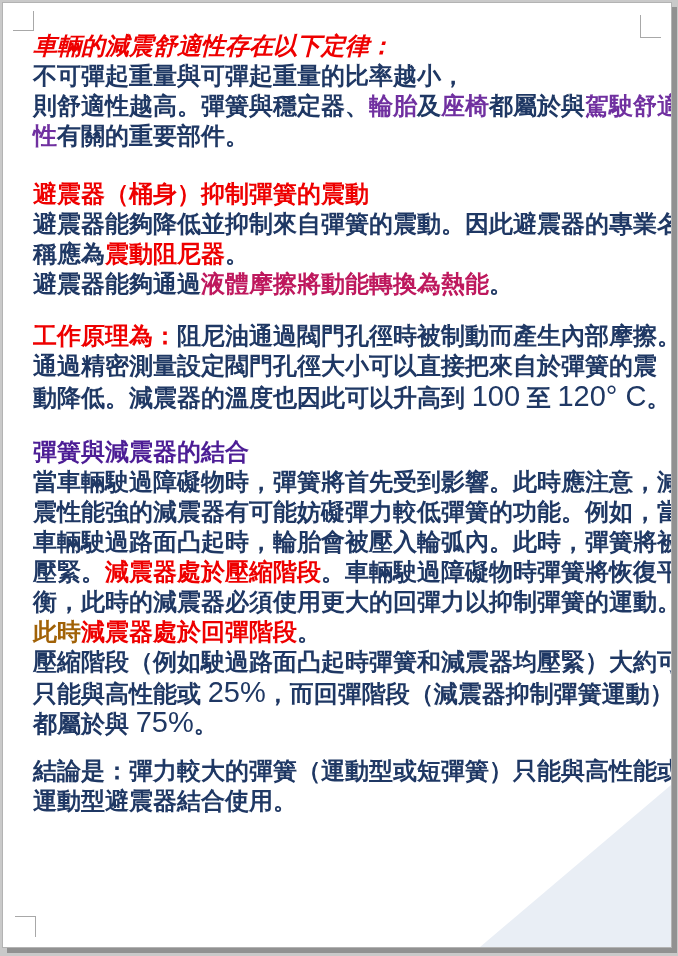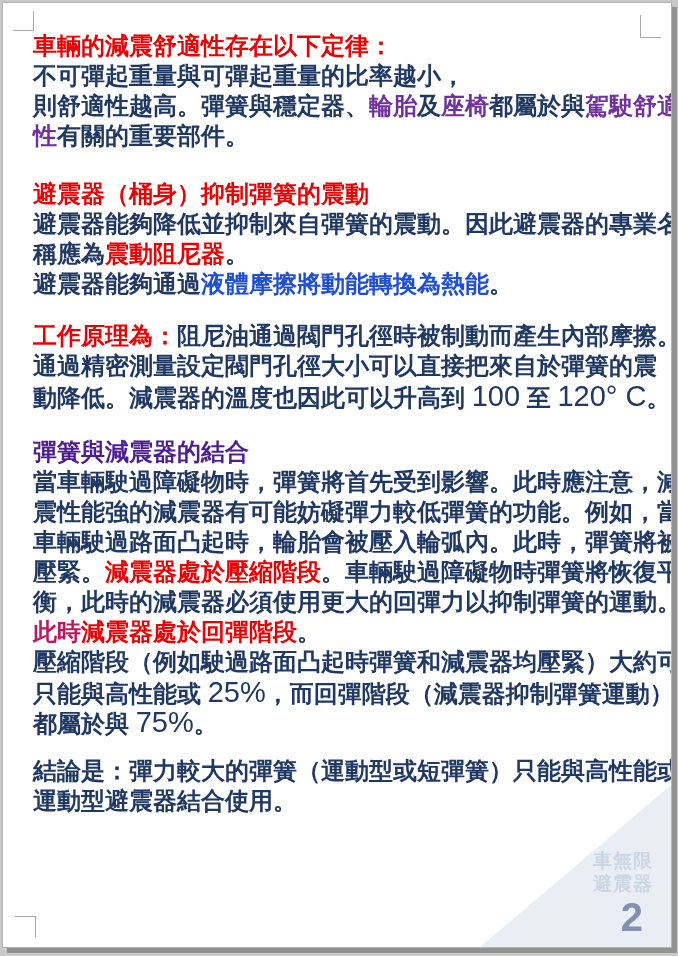--- a/index.html
+++ b/index.html
@@ -26,52 +26,47 @@
 <body>
 
 <div class="stage">
   <div class="page">
     <div class="corner tl"></div>
     <div class="corner tr"></div>
     <div class="corner bl"></div>
 
     <div class="triangle" style="background: rgb(233, 238, 245);"></div>
 
-    <div class="logo">
-      <div class="logo-line" style="color: rgb(203, 213, 227);">車無限</div>
-      <div class="logo-line" style="color: rgb(203, 213, 227);">避震器</div>
-      <div class="page-num" style="color: rgb(129, 145, 176);">2</div>
-    </div>
 
     <div class="content">
         <div class="para" style="top: 28px;">
-          <div class="line"><span class="seg seg-red" style="color: rgb(238, 0, 0);">車輛的減震舒適性存在以下定律：</span></div>
+          <div class="line"><span class="seg seg-red" style="color: rgb(238, 0, 0); font-style: italic;">車輛的減震舒適性存在以下定律：</span></div>
           <div class="line"><span class="seg seg-navy" style="color: rgb(31, 56, 100);">不可彈起重量與可彈起重量的比率越小，</span></div>
           <div class="line"><span class="seg seg-navy" style="color: rgb(31, 56, 100);">則舒適性越高。彈簧與穩定器、</span><span class="seg seg-purple" style="color: rgb(112, 48, 160);">輪胎</span><span class="seg seg-navy" style="color: rgb(31, 56, 100);">及</span><span class="seg seg-purple" style="color: rgb(112, 48, 160);">座椅</span><span class="seg seg-navy" style="color: rgb(31, 56, 100);">都屬於與</span><span class="seg seg-purple" style="color: rgb(112, 48, 160);">駕駛舒適</span></div>
           <div class="line"><span class="seg seg-purple" style="color: rgb(112, 48, 160);">性</span><span class="seg seg-navy" style="color: rgb(31, 56, 100);">有關的重要部件。</span></div>
         </div>
         <div class="para" style="top: 176px;">
           <div class="line"><span class="seg seg-red" style="color: rgb(238, 0, 0);">避震器（桶身）抑制彈簧的震動</span></div>
           <div class="line"><span class="seg seg-navy" style="color: rgb(31, 56, 100);">避震器能夠降低並抑制來自彈簧的震動。因此避震器的專業名</span></div>
           <div class="line"><span class="seg seg-navy" style="color: rgb(31, 56, 100);">稱應為</span><span class="seg seg-red" style="color: rgb(238, 0, 0);">震動阻尼器</span><span class="seg seg-navy" style="color: rgb(31, 56, 100);">。</span></div>
-          <div class="line"><span class="seg seg-navy" style="color: rgb(31, 56, 100);">避震器能夠通過</span><span class="seg seg-red" style="color: #1d4ed8;">液體摩擦將動能轉換為熱能</span><span class="seg seg-navy" style="color: rgb(31, 56, 100);">。</span></div>
+          <div class="line"><span class="seg seg-navy" style="color: rgb(31, 56, 100);">避震器能夠通過</span><span class="seg seg-red" style="color: #be185d;">液體摩擦將動能轉換為熱能</span><span class="seg seg-navy" style="color: rgb(31, 56, 100);">。</span></div>
         </div>
         <div class="para" style="top: 318px;">
           <div class="line"><span class="seg seg-red" style="color: rgb(238, 0, 0);">工作原理為：</span><span class="seg seg-navy" style="color: rgb(31, 56, 100);">阻尼油通過閥門孔徑時被制動而產生內部摩擦。</span></div>
           <div class="line"><span class="seg seg-navy" style="color: rgb(31, 56, 100);">通過精密測量設定閥門孔徑大小可以直接把來自於彈簧的震</span></div>
           <div class="line"><span class="seg seg-navy" style="color: rgb(31, 56, 100);">動降低。減震器的溫度也因此可以升高到 </span><span class="seg seg-num" style="color: rgb(31, 56, 100);">100</span><span class="seg seg-navy" style="color: rgb(31, 56, 100);"> 至 </span><span class="seg seg-num" style="color: rgb(31, 56, 100);">120° C</span><span class="seg seg-navy" style="color: rgb(31, 56, 100);">。</span></div>
         </div>
         <div class="para" style="top: 434px;">
           <div class="line"><span class="seg seg-red" style="color: #4c1d95;">彈簧與減震器的結合</span></div>
           <div class="line"><span class="seg seg-navy" style="color: rgb(31, 56, 100);">當車輛駛過障礙物時，彈簧將首先受到影響。此時應注意，減</span></div>
           <div class="line"><span class="seg seg-navy" style="color: rgb(31, 56, 100);">震性能強的減震器有可能妨礙彈力較低彈簧的功能。例如，當</span></div>
           <div class="line"><span class="seg seg-navy" style="color: rgb(31, 56, 100);">車輛駛過路面凸起時，輪胎會被壓入輪弧內。此時，彈簧將被</span></div>
           <div class="line"><span class="seg seg-navy" style="color: rgb(31, 56, 100);">壓緊。</span><span class="seg seg-red" style="color: rgb(238, 0, 0);">減震器處於壓縮階段</span><span class="seg seg-navy" style="color: rgb(31, 56, 100);">。車輛駛過障礙物時彈簧將恢復平</span></div>
           <div class="line"><span class="seg seg-navy" style="color: rgb(31, 56, 100);">衡，此時的減震器必須使用更大的回彈力以抑制彈簧的運動。</span></div>
-          <div class="line"><span class="seg seg-navy" style="color: #be185d; margin-top: 8px;">此時</span><span class="seg seg-red" style="color: rgb(238, 0, 0);">減震器處於回彈階段</span><span class="seg seg-navy" style="color: rgb(31, 56, 100);">。</span></div>
+          <div class="line"><span class="seg seg-navy" style="color: #a16207; margin-top: 8px;">此時</span><span class="seg seg-red" style="color: rgb(238, 0, 0);">減震器處於回彈階段</span><span class="seg seg-navy" style="color: rgb(31, 56, 100);">。</span></div>
           <div class="line"><span class="seg seg-navy" style="color: rgb(31, 56, 100);">壓縮階段（例如駛過路面凸起時彈簧和減震器均壓緊）大約可</span></div>
           <div class="line"><span class="seg seg-navy" style="color: rgb(31, 56, 100);">只能與高性能或 </span><span class="seg seg-num" style="color: rgb(31, 56, 100);">25%</span><span class="seg seg-navy" style="color: rgb(31, 56, 100);">，而回彈階段（減震器抑制彈簧運動）約為</span></div>
           <div class="line"><span class="seg seg-navy" style="color: rgb(31, 56, 100);">都屬於與 </span><span class="seg seg-num" style="color: rgb(31, 56, 100);">75%</span><span class="seg seg-navy" style="color: rgb(31, 56, 100);">。</span></div>
         </div>
         <div class="para" style="top: 753px;">
           <div class="line"><span class="seg seg-navy" style="color: rgb(31, 56, 100);">結論是：彈力較大的彈簧（運動型或短彈簧）只能與高性能或</span></div>
           <div class="line"><span class="seg seg-navy" style="color: rgb(31, 56, 100); text-align: right;">運動型避震器結合使用。</span></div>
         </div>
       </div>
   </div>

